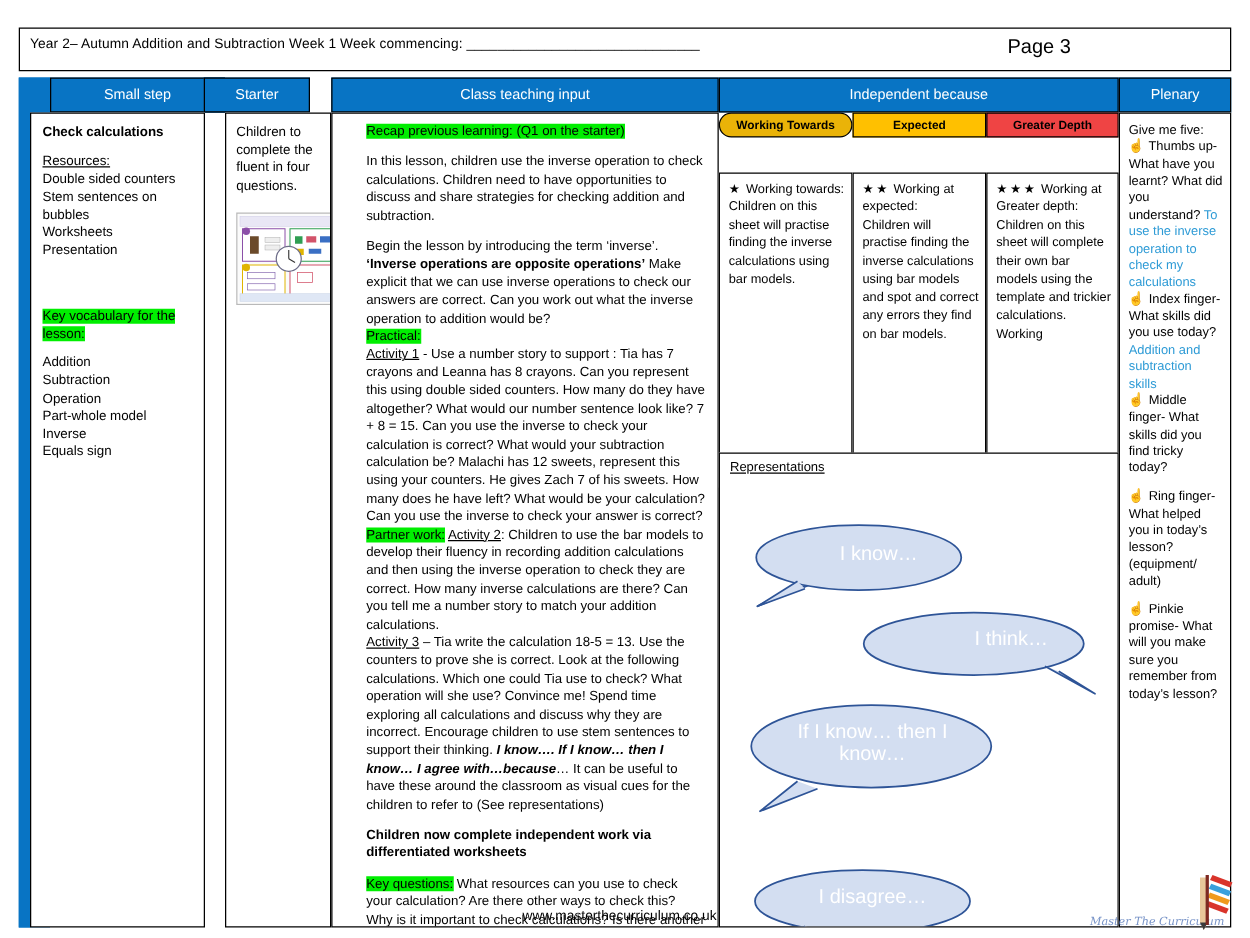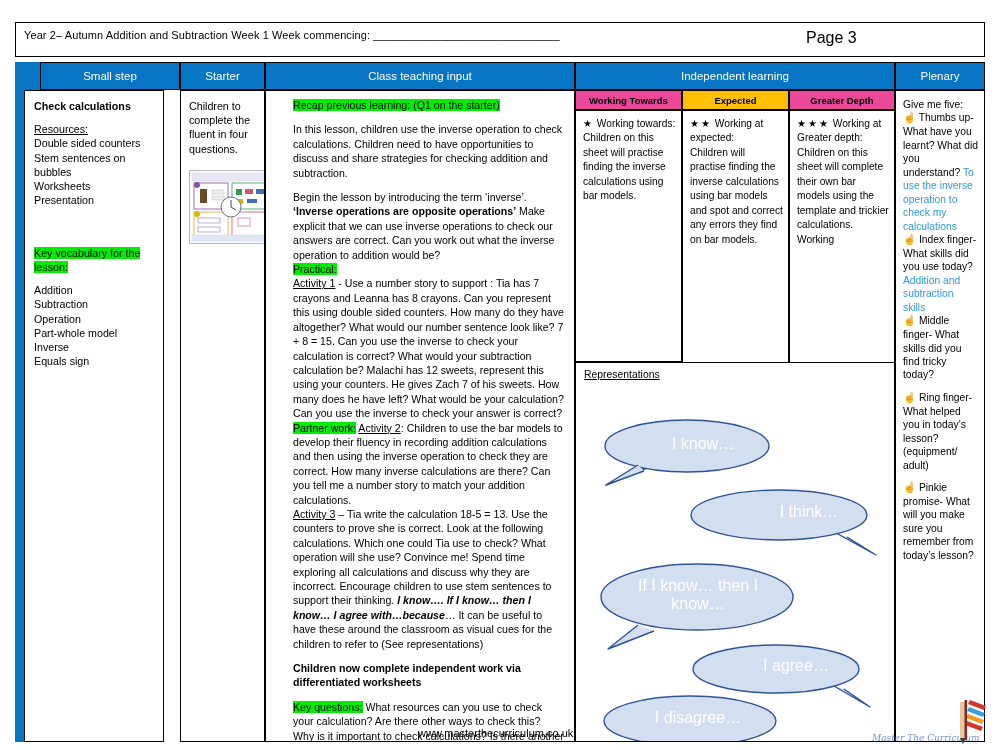--- a/index.html
+++ b/index.html
@@ -69,21 +69,21 @@
   .teach u{text-decoration:underline;}
 
   
   .sub{
     font-size:9.5px;font-weight:bold;color:#000;
     display:flex;align-items:center;justify-content:center;
     border:1.5px solid #000;box-sizing:border-box;text-align:center;
   }
   .subbody{
     border:1.5px solid #000;box-sizing:border-box;
-    padding:6px 5px 4px 7px;font-size:10.2px;line-height:1.42;
+    padding:6px 5px 4px 7px;font-size:10.2px;line-height:1.42;margin-top:28px;
   }
   .stars{letter-spacing:2px;font-size:10px;}
 
   
   .reps{border:1.5px solid #000;box-sizing:border-box;position:relative;overflow:hidden;}
   .reps .rtitle{position:absolute;left:8px;top:6px;font-size:10.4px;text-decoration:underline;}
   .bubble{position:absolute;}
   .bubble svg{display:block;overflow:visible;}
   .bubble .btxt{
     position:absolute;color:#fff;font-size:16px;line-height:1.12;
@@ -116,23 +116,23 @@
     <div class="t-right">Page 3</div>
   </div>
 
   <div class="grid">
 
     <div class="spine">
       <div class="vtext">Lesson 2</div>
     </div>
 
     <div class="cell hdr" style="left:25px;top:0;width:140px;height:28px;">Small step</div>
-    <div class="cell hdr" style="left:165px;top:0;width:85px;height:28px;">Starter</div>
+    <div class="cell hdr" style="left:148px;top:0;width:85px;height:28px;">Starter</div>
     <div class="cell hdr" style="left:250px;top:0;width:310px;height:28px;">Class teaching input</div>
-    <div class="cell hdr" style="left:560px;top:0;width:320px;height:28px;">Independent learning</div>
+    <div class="cell hdr" style="left:560px;top:0;width:320px;height:28px;">Independent because</div>
     <div class="cell hdr" style="left:880px;top:0;width:90px;height:28px;">Plenary</div>
 
     <div class="cell bodycell sstep" style="left:9px;top:28px;width:140px;height:652px;">
       <div class="bold">Check calculations</div>
       <div class="gap"></div>
       <div class="u">Resources:</div>
       <div>Double sided counters</div>
       <div>Stem sentences on bubbles</div>
       <div>Worksheets</div>
       <div>Presentation</div>
@@ -193,23 +193,23 @@
       <div class="sp"></div>
       <p style="font-weight:bold;">Children now complete independent work via differentiated worksheets</p>
       <div class="sp"></div>
       <p><span class="hl">Key questions:</span><span style="white-space:pre-line;"> What resources can you use to check your calculation? Are there other ways to check this?
 Why is it important to check calculations? Is there another way you can represent this?</span></p>
       <div class="sp"></div>
       <div><span class="hl">Common Misconceptions:</span></div>
 
     </div>
 
-    <div class="cell sub" style="left:560px;top:28px;width:107px;height:20px;background:#ec4899;">Working Towards</div>
+    <div class="cell sub" style="left:560px;top:28px;width:107px;height:20px;background:#eab308;border-radius:10px;">Working Towards</div>
     <div class="cell sub" style="left:667px;top:28px;width:107px;height:20px;background:#FFC000;">Expected</div>
-    <div class="cell sub" style="left:774px;top:28px;width:106px;height:20px;background:#ec4899;">Greater Depth</div>
+    <div class="cell sub" style="left:774px;top:28px;width:106px;height:20px;background:#ef4444;">Greater Depth</div>
 
     <div class="cell subbody" style="left:560px;top:48px;width:107px;height:252px;">
       <div><span class="stars">★</span>
       <span>Working towards:</span></div>
       <div>Children on this sheet will practise finding the inverse calculations using bar models.</div>
     </div>
     <div class="cell subbody" style="left:667px;top:48px;width:107px;height:314px;">
       <div><span class="stars">★★</span>
       <span>Working at expected:</span></div>
       <div>Children will practise finding the inverse calculations using bar models and spot and correct any errors they find on bar models.</div>
@@ -241,27 +241,20 @@
       </div>
 
       <div class="bubble" style="left:16px;top:196px;">
         <svg width="210" height="96" viewBox="0 0 210 96">
           <ellipse cx="105" cy="38" rx="96" ry="33" fill="#D3DEF1" stroke="#2E5497" stroke-width="1.4"></ellipse>
           <path d="M46 66 L16 90 L62 72" fill="#D3DEF1" stroke="#2E5497" stroke-width="1.4" stroke-linejoin="round"></path>
         </svg>
         <div class="btxt" style="left:26px;top:18px;width:160px;">If I know… then I know…</div>
       </div>
 
-      <div class="bubble" style="left:112px;top:278px;">
-        <svg width="188" height="72" viewBox="0 0 188 72">
-          <ellipse cx="88" cy="28" rx="83" ry="24" fill="#D3DEF1" stroke="#2E5497" stroke-width="1.4"></ellipse>
-          <path d="M146 45 L182 66 L156 48" fill="#D3DEF1" stroke="#2E5497" stroke-width="1.4" stroke-linejoin="round"></path>
-        </svg>
-        <div class="btxt" style="left:48px;top:16px;width:120px;">I agree…</div>
-      </div>
 
       <div class="bubble" style="left:16px;top:330px;">
         <svg width="200" height="74" viewBox="0 0 200 74">
           <ellipse cx="98" cy="28" rx="86" ry="25" fill="#D3DEF1" stroke="#2E5497" stroke-width="1.4"></ellipse>
           <path d="M52 48 L18 72 L70 53" fill="#D3DEF1" stroke="#2E5497" stroke-width="1.4" stroke-linejoin="round"></path>
         </svg>
         <div class="btxt" style="left:36px;top:16px;width:140px;">I disagree…</div>
       </div>
     </div>
 

